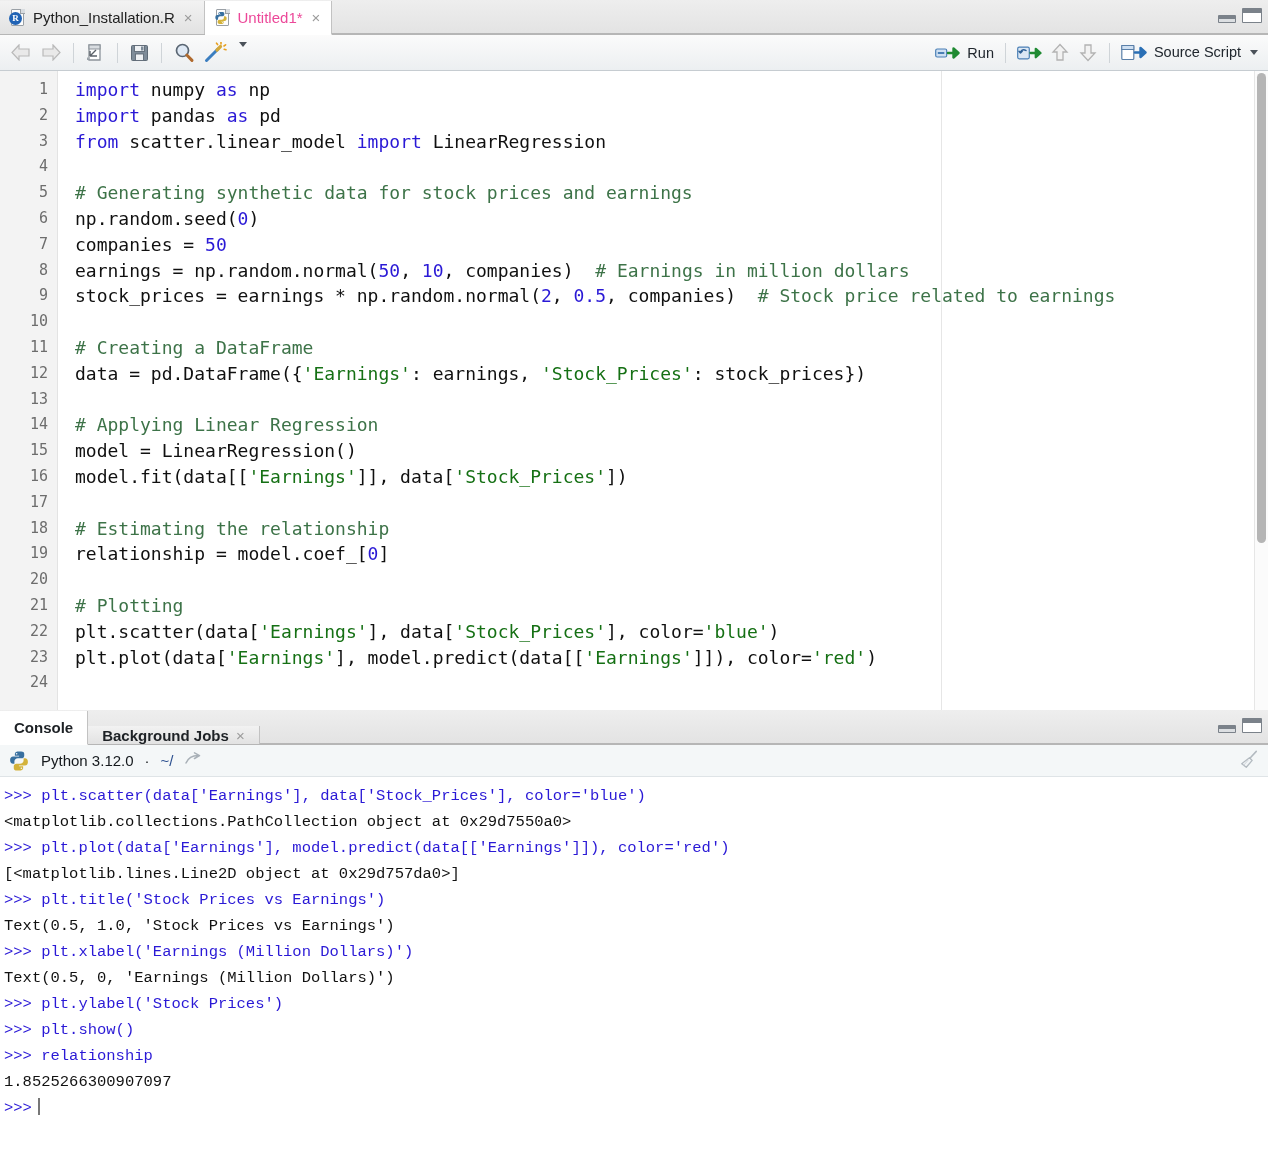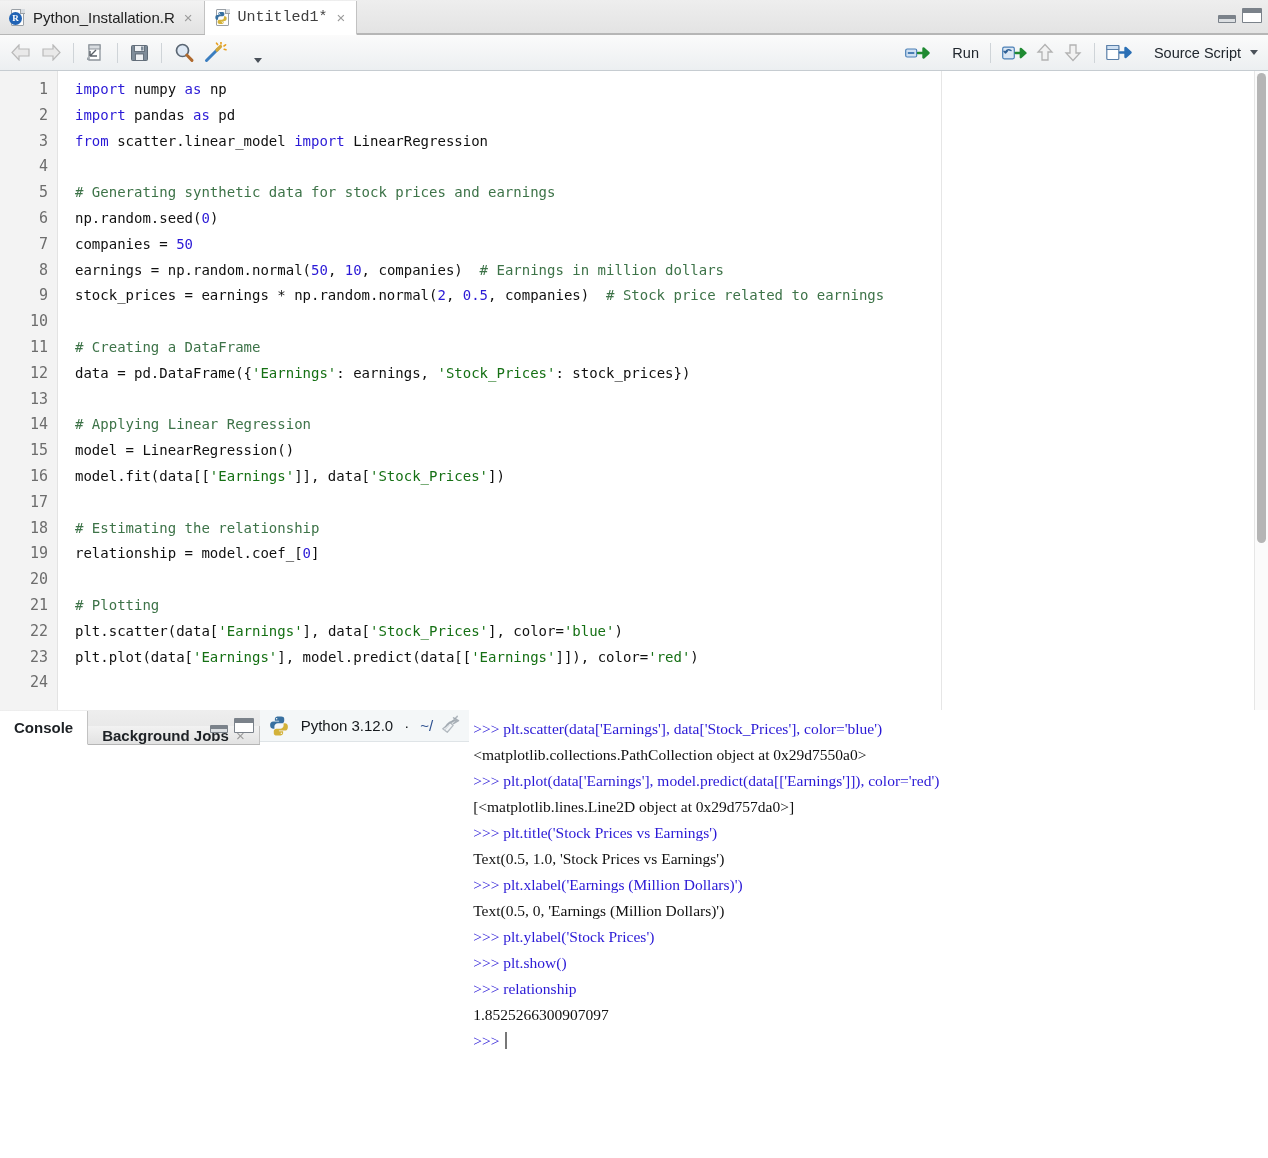--- a/index.html
+++ b/index.html
@@ -19,21 +19,21 @@
   
   .tabbar{height:34px;background:#e4e4e4;
     background:linear-gradient(#eeeeee,#e3e3e3);
     border-bottom:1px solid #b6b6b6;display:flex;align-items:flex-end;position:relative;}
   .tab{height:33px;display:flex;align-items:center;gap:7px;padding:0 11px 0 9px;
     border-right:1px solid #c2c2c2;box-sizing:border-box;position:relative;
     font-size:15px;color:#222;cursor:default;}
   .tab.inactive{background:linear-gradient(#f2f2f2,#e2e2e2);}
   .tab.active{background:#ffffff;border-bottom:1px solid #ffffff;margin-bottom:-1px;height:34px;}
   .tab .tlabel{white-space:nowrap;}
-  .tab.active .tlabel{color:#404040;font-family:Liberation Mono, monospace;}
+  .tab.active .tlabel{color:#ec4899;}
   .tab .tclose{color:#9b9b9b;font-size:15px;line-height:1;padding-left:2px;}
   .tabfill{flex:1;border-bottom:1px solid #b6b6b6;}
 
   
   .ficon{width:17px;height:20px;position:relative;display:inline-block;flex:none;}
   .ficon .sheet{position:absolute;left:2px;top:1px;width:13px;height:17px;
     background:#fdfdfd;border:1px solid #9aa0a6;box-sizing:border-box;
     border-radius:1px;}
   .ficon .fold{position:absolute;right:1px;top:1px;width:5px;height:5px;
     background:#d8dce0;border-left:1px solid #9aa0a6;border-bottom:1px solid #9aa0a6;
@@ -48,35 +48,35 @@
   .ic-min{width:18px;height:8px;border:1.6px solid #7b828a;border-radius:1px;
     background:#dcdfe2;box-sizing:border-box;border-top-width:4px;}
   .ic-max{width:20px;height:15px;border:1.8px solid #7b828a;border-radius:1px;
     background:#ffffff;box-sizing:border-box;border-top-width:5px;}
 
   
   .toolbar{height:35px;background:linear-gradient(#fbfbfb,#eceff1);
     border-bottom:1px solid #c6ccd1;display:flex;align-items:center;
     padding:0 6px;position:relative;}
   .tsep{width:1px;height:20px;background:#cfd4d8;margin:0 7px;}
-  .tbtn{display:flex;align-items:flex-end;gap:22px;padding:2px 4px;border-radius:3px;
+  .tbtn{display:flex;align-items:flex-start;gap:7px;padding:2px 4px;border-radius:3px;
     cursor:default;font-size:14.5px;color:#20272e;white-space:nowrap;}
   .right-tools{margin-left:auto;display:flex;align-items:center;padding-right:4px;}
   .caret{width:0;height:0;border-left:4.5px solid transparent;border-right:4.5px solid transparent;
     border-top:5px solid #4a5159;margin-left:5px;}
 
   
   .codewrap{flex:1;position:relative;overflow:hidden;background:#ffffff;display:flex;}
   .gutter{width:58px;background:#f3f3f3;border-right:1px solid #e3e3e3;
     box-sizing:border-box;padding-top:6px;flex:none;}
   .gutter div{height:25.8px;line-height:25.8px;text-align:right;padding-right:9px;
     font-family:"DejaVu Sans Mono","Liberation Mono",monospace;font-size:15px;color:#6d6d6d;}
   .code{flex:1;position:relative;padding-top:6px;overflow:hidden;}
   .code .ln{height:25.8px;line-height:25.8px;white-space:pre;padding-left:17px;
-    font-family:"DejaVu Sans Mono","Liberation Mono",monospace;font-size:14px;color:#101010;}
+    font-family:"DejaVu Sans Mono","Liberation Mono",monospace;font-size:18px;color:#101010;}
   .kw{color:#2a19d6;}
   .num{color:#2a19d6;}
   .cmt{color:#3d7348;}
   .str{color:#157014;}
   .marginline{position:absolute;top:0;bottom:0;left:941px;width:1px;background:#e6e6e6;}
   .vscroll{position:absolute;right:0;top:0;bottom:0;width:14px;background:#fbfbfb;
     border-left:1px solid #e6e6e6;box-sizing:border-box;}
   .vscroll .thumb{position:absolute;top:2px;left:2px;width:9px;height:470px;
     background:#b5b5b5;border-radius:5px;}
 
@@ -84,39 +84,39 @@
   .statusbar{height:27px;background:linear-gradient(#f6f7f8,#eceff1);
     border-top:1px solid #d2d7db;border-bottom:1px solid #c0c6cb;
     display:flex;align-items:center;font-size:13.5px;color:#2d3238;position:relative;}
   .statusbar .cell{padding:0 12px;height:100%;display:flex;align-items:center;}
   .statusbar .sep{width:1px;height:27px;background:#d2d7db;}
   .statusbar .grow{flex:1;}
   .stepper{display:inline-flex;flex-direction:column;line-height:6px;margin-left:6px;
     font-size:9px;color:#3b4147;}
 
   
-  .console-pane{flex:1;display:flex;flex-direction:row;background:#ffffff;position:relative;}
+  .console-pane{flex:1;display:flex;flex-direction:column;background:#ffffff;position:relative;}
   .ctabbar{height:34px;background:linear-gradient(#eeeeee,#e3e3e3);
     border-bottom:1px solid #b6b6b6;display:flex;align-items:flex-end;position:relative;}
   .ctab{height:18px;display:flex;align-items:center;gap:7px;padding:0 14px;
     box-sizing:border-box;font-size:15px;font-weight:bold;color:#1d2125;cursor:default;
     border-right:1px solid #c2c2c2;}
   .ctab.active{background:#ffffff;border-bottom:1px solid #ffffff;margin-bottom:-1px;height:34px;}
   .ctab.inactive{background:linear-gradient(#f2f2f2,#e2e2e2);}
   .ctab .tclose{color:#9b9b9b;font-weight:normal;font-size:15px;}
 
   .cinfobar{height:31px;background:#f4f7f8;border-bottom:1px solid #dfe4e7;
     display:flex;align-items:center;padding:0 8px;gap:11px;position:relative;}
   .cinfobar .txt{font-size:15px;color:#15191d;}
   .cinfobar .path{color:#2b4f8f;}
   .broom{position:absolute;right:8px;top:5px;width:22px;height:20px;opacity:.72;}
 
   .coutwrap{flex:1;overflow:hidden;padding:6px 0 0 4px;background:#ffffff;position:relative;}
   .cline{height:26px;line-height:26px;white-space:pre;
-    font-family:Liberation Serif, serif;font-size:15.5px;color:#111111;}
+    font-family:Liberation Mono, monospace;font-size:15.5px;color:#111111;}
   .cline.inp{color:#2a19d6;}
   .cursor{display:inline-block;width:2px;height:17px;background:#777;
     vertical-align:-3px;margin-left:6px;}
 </style>
 </head>
 <body>
 
 <div class="app">
 
   <div class="editor-pane">

